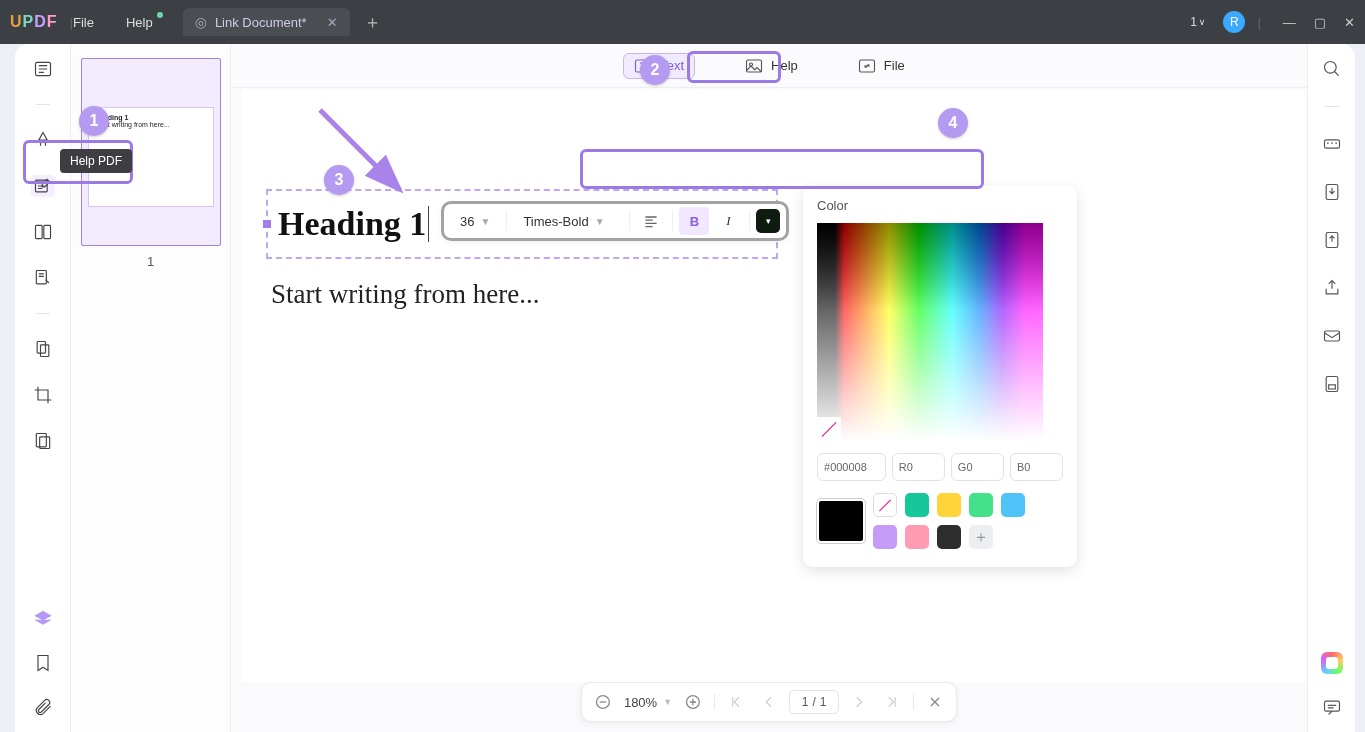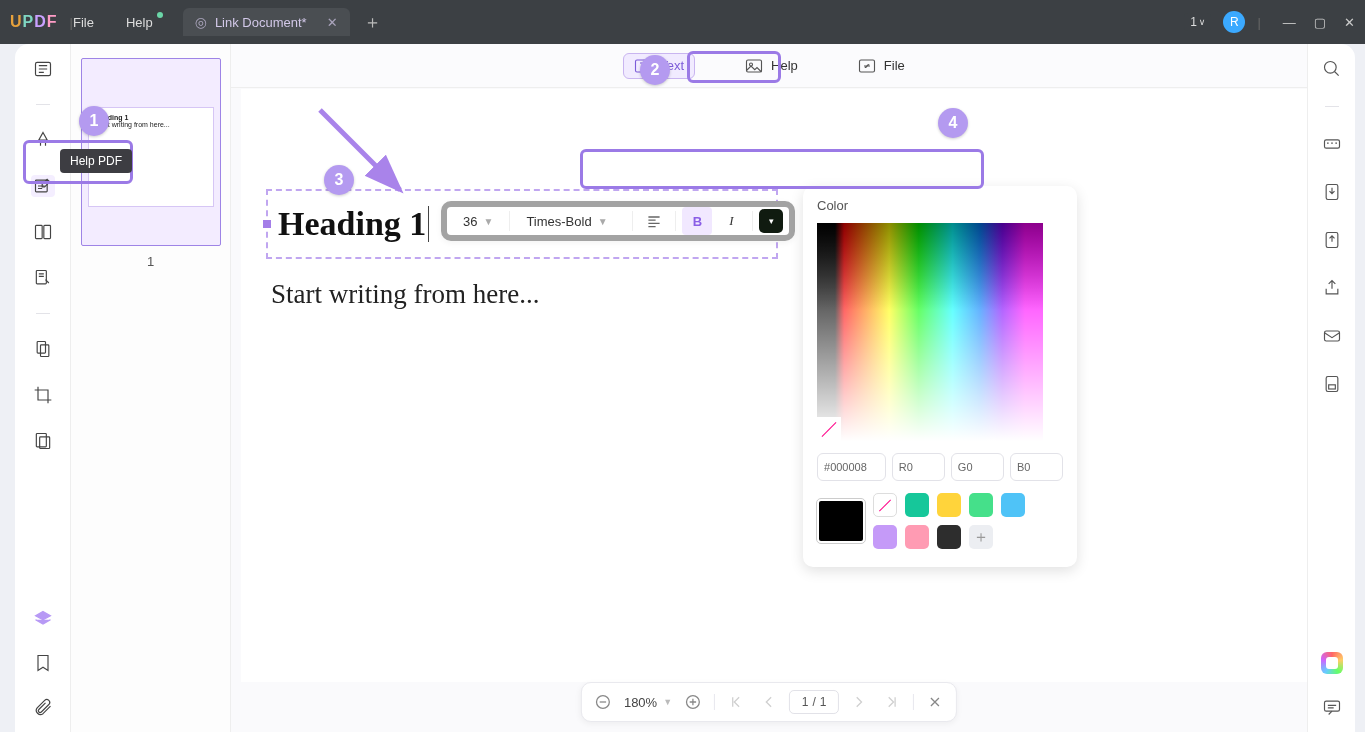--- a/index.html
+++ b/index.html
@@ -120,21 +120,21 @@
   .tool-btn .tb-ic { width: 18px; height: 16px; display:inline-block; }
   .tool-btn .tb-ic svg { width:18px; height:16px; stroke:#555; fill:none; stroke-width:1.5; }
   .tool-btn.active .tb-ic svg { stroke:#7c5bd9; }
 
   
   .txt-toolbar {
     position: absolute;
     top: 112px; left: 200px;
     height: 40px;
     background: #fff;
-    border: 6px solid #a3a3a3;
+    border: 3px solid #a3a3a3;
     border-radius: 10px;
     box-shadow: 0 2px 6px rgba(0,0,0,.05);
     display: flex; align-items: center;
     padding: 0 6px;
     gap: 4px;
   }
   .txt-toolbar .sel { display:flex; align-items:center; gap:6px; padding:0 10px; height:28px; cursor:pointer; }
   .txt-toolbar .sel .caret { color:#aaa; font-size:10px; }
   .txt-toolbar .divider { width:1px; height:20px; background:#eee; margin: 0 2px; }
   .txt-toolbar .fmt-btn { width: 30px; height: 28px; display:flex; align-items:center; justify-content:center; border-radius:4px; cursor:pointer; }

